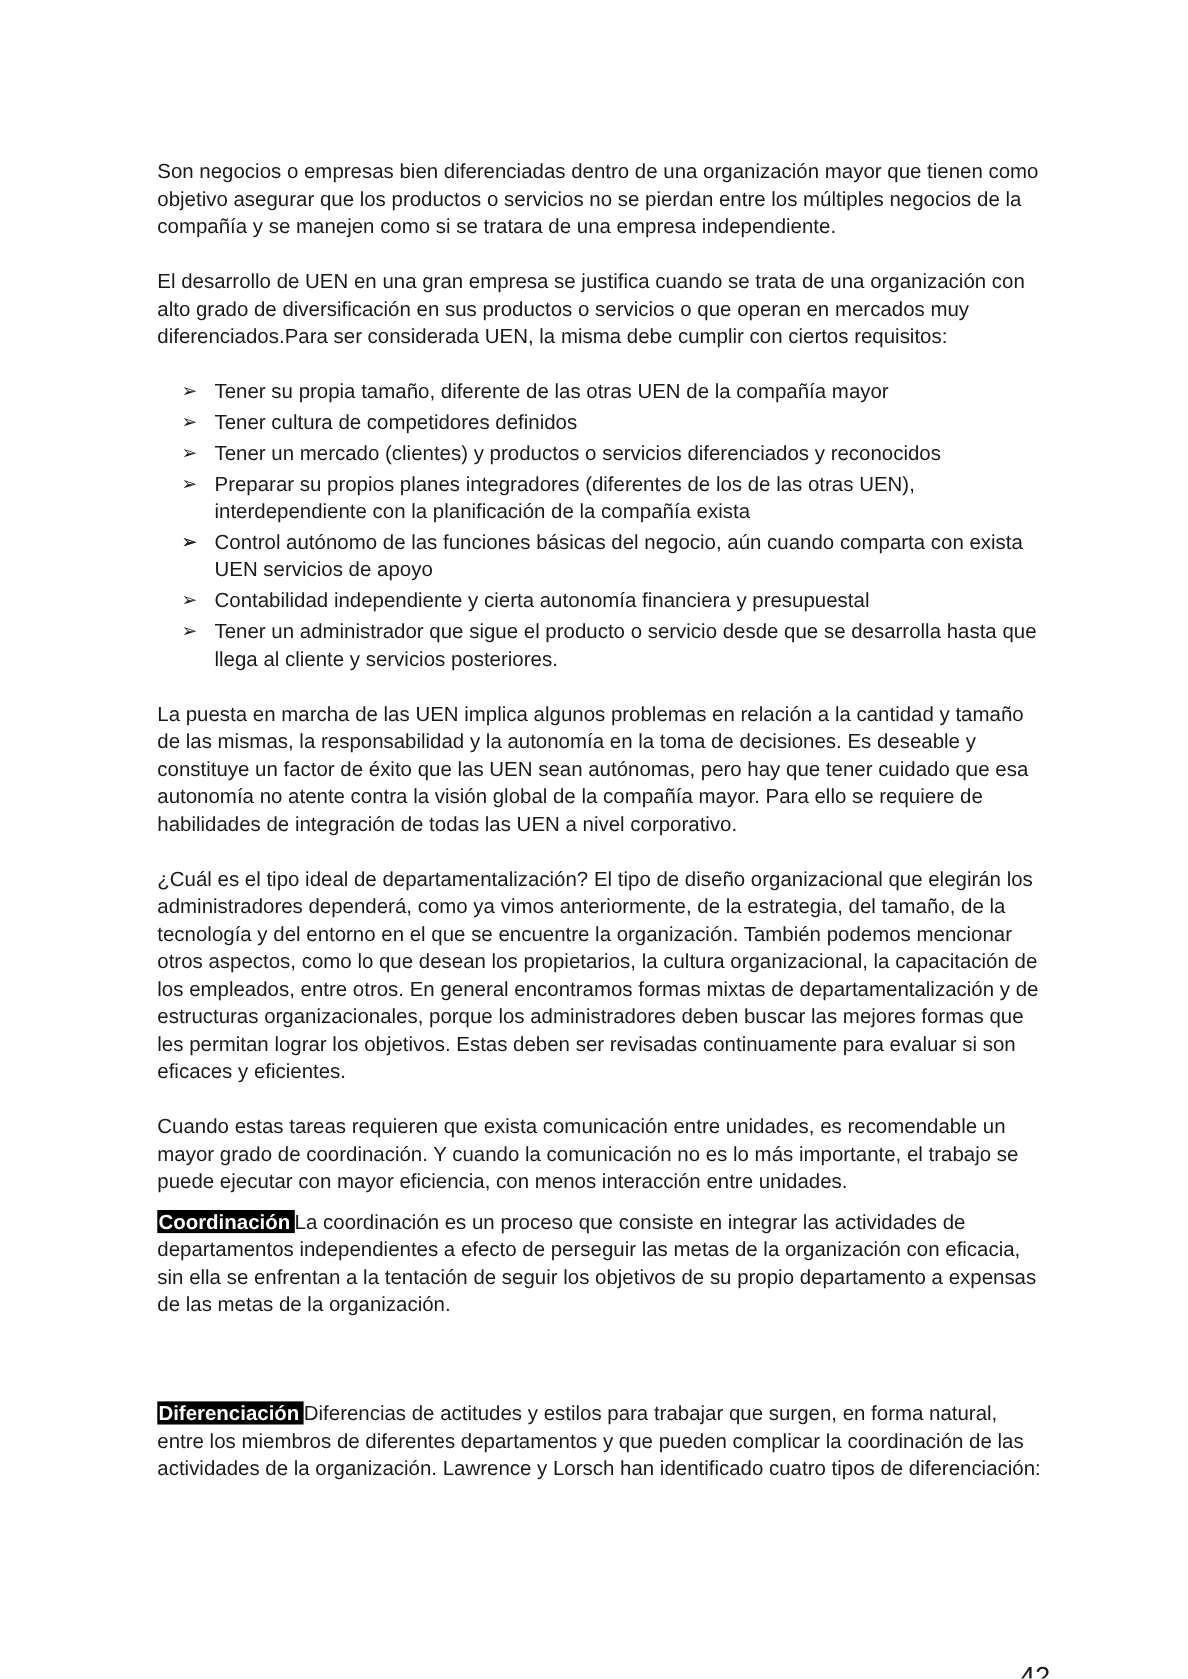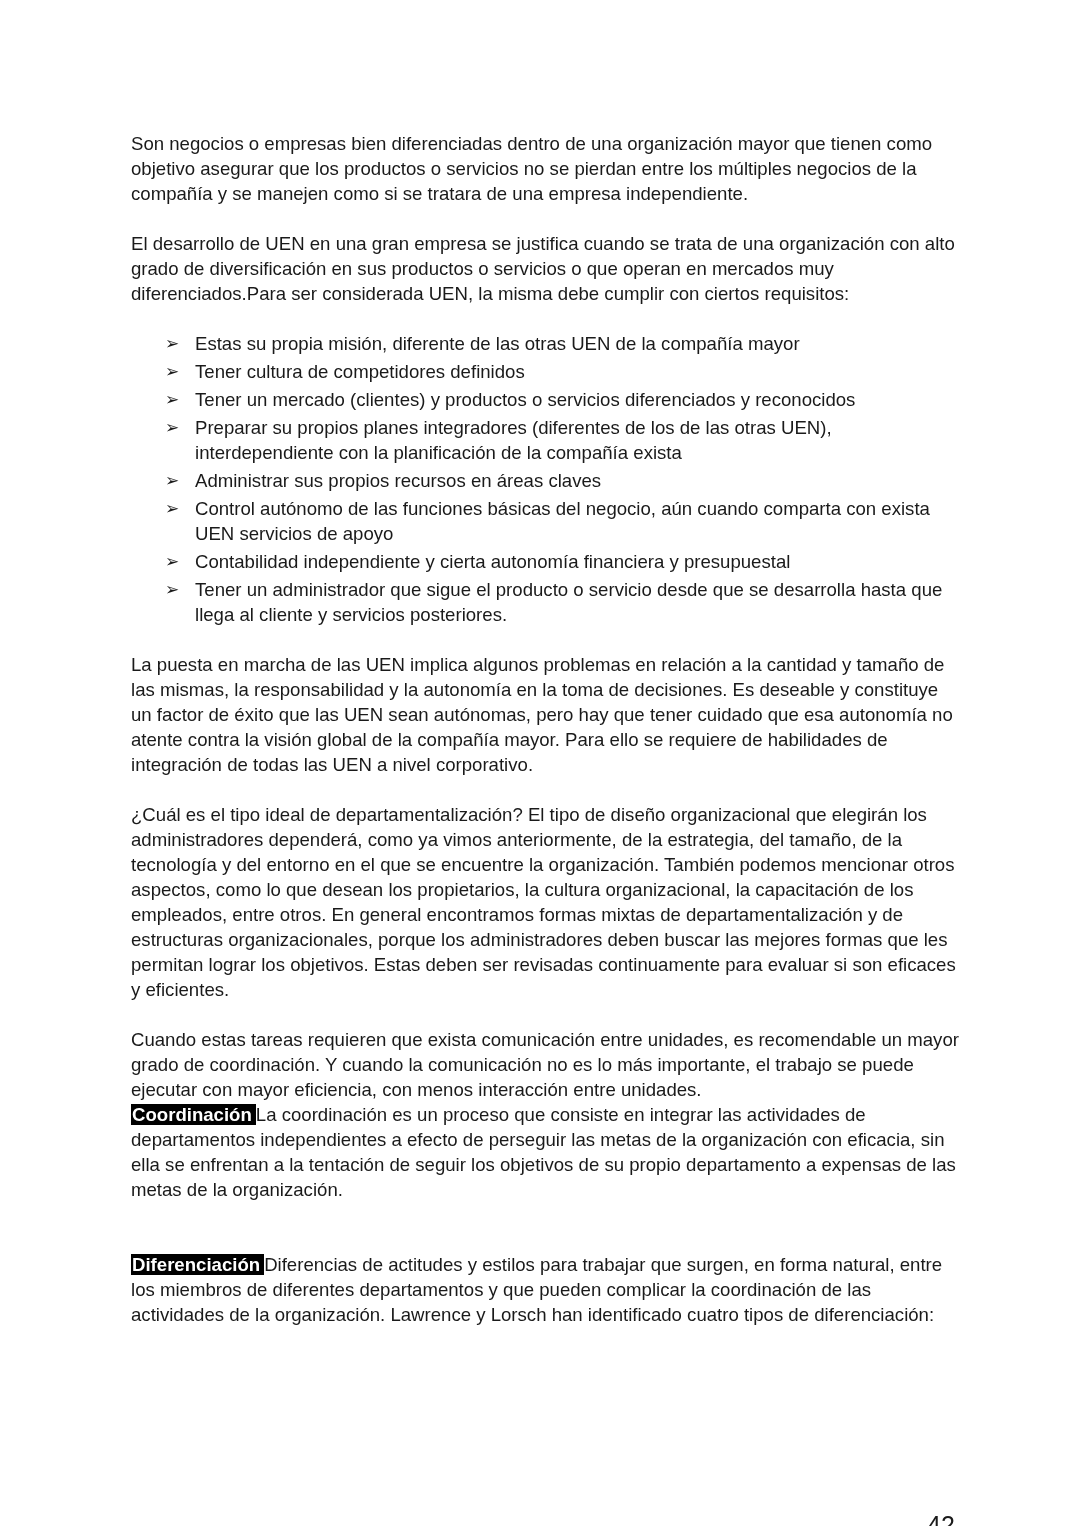--- a/index.html
+++ b/index.html
@@ -17,21 +17,21 @@
     }
     .page {
       position: absolute;
       left: 131px;
       top: 131px;
       width: 830px;
       font-size: 18.6px;
       line-height: 25px;
     }
     p {
-      margin: 0;
+      margin: 12px;
     }
     .block { margin-bottom: 25px; }
     ul.reqs {
       list-style: none;
       margin: 0 0 25px 0;
       padding: 0 0 0 34px;
     }
     ul.reqs li {
       position: relative;
       padding-left: 30px;
@@ -64,37 +64,36 @@
 
 <div class="page">
 
   <p class="block">Son negocios o empresas bien diferenciadas dentro de una organización mayor que tienen como objetivo asegurar que los productos o servicios no se pierdan entre los múltiples negocios de la compañía y se manejen como si se tratara de una empresa independiente.</p>
 
   <p class="block">El desarrollo de UEN en una gran empresa se justifica  cuando se trata de una organización con alto grado de diversificación en sus productos o servicios o que operan en mercados muy diferenciados.Para ser considerada UEN, la misma debe cumplir con ciertos requisitos:</p>
 
   <ul class="reqs">
     <li>
       <span class="bullet">➢</span>
-      <span>Estas su propia misión, diferente de las otras UEN de la compañía mayor</span>
+      <span>Tener su propia tamaño, diferente de las otras UEN de la compañía mayor</span>
     </li>
     <li>
       <span class="bullet">➢</span>
       <span>Tener cultura de competidores definidos</span>
     </li>
     <li>
       <span class="bullet">➢</span>
       <span>Tener un mercado (clientes) y productos o servicios diferenciados y reconocidos</span>
     </li>
     <li>
       <span class="bullet">➢</span>
       <span>Preparar su propios planes integradores (diferentes de los de las otras UEN), interdependiente con la planificación de la compañía exista</span>
     </li>
     <li>
       <span class="bullet">➢</span>
-      <span>Administrar sus propios recursos en áreas claves</span>
     </li>
     <li>
       <span class="bullet">➢</span>
       <span>Control autónomo de las funciones básicas del negocio, aún cuando comparta con exista UEN servicios de apoyo</span>
     </li>
     <li>
       <span class="bullet">➢</span>
       <span>Contabilidad independiente y cierta autonomía financiera y presupuestal</span>
     </li>
     <li>

